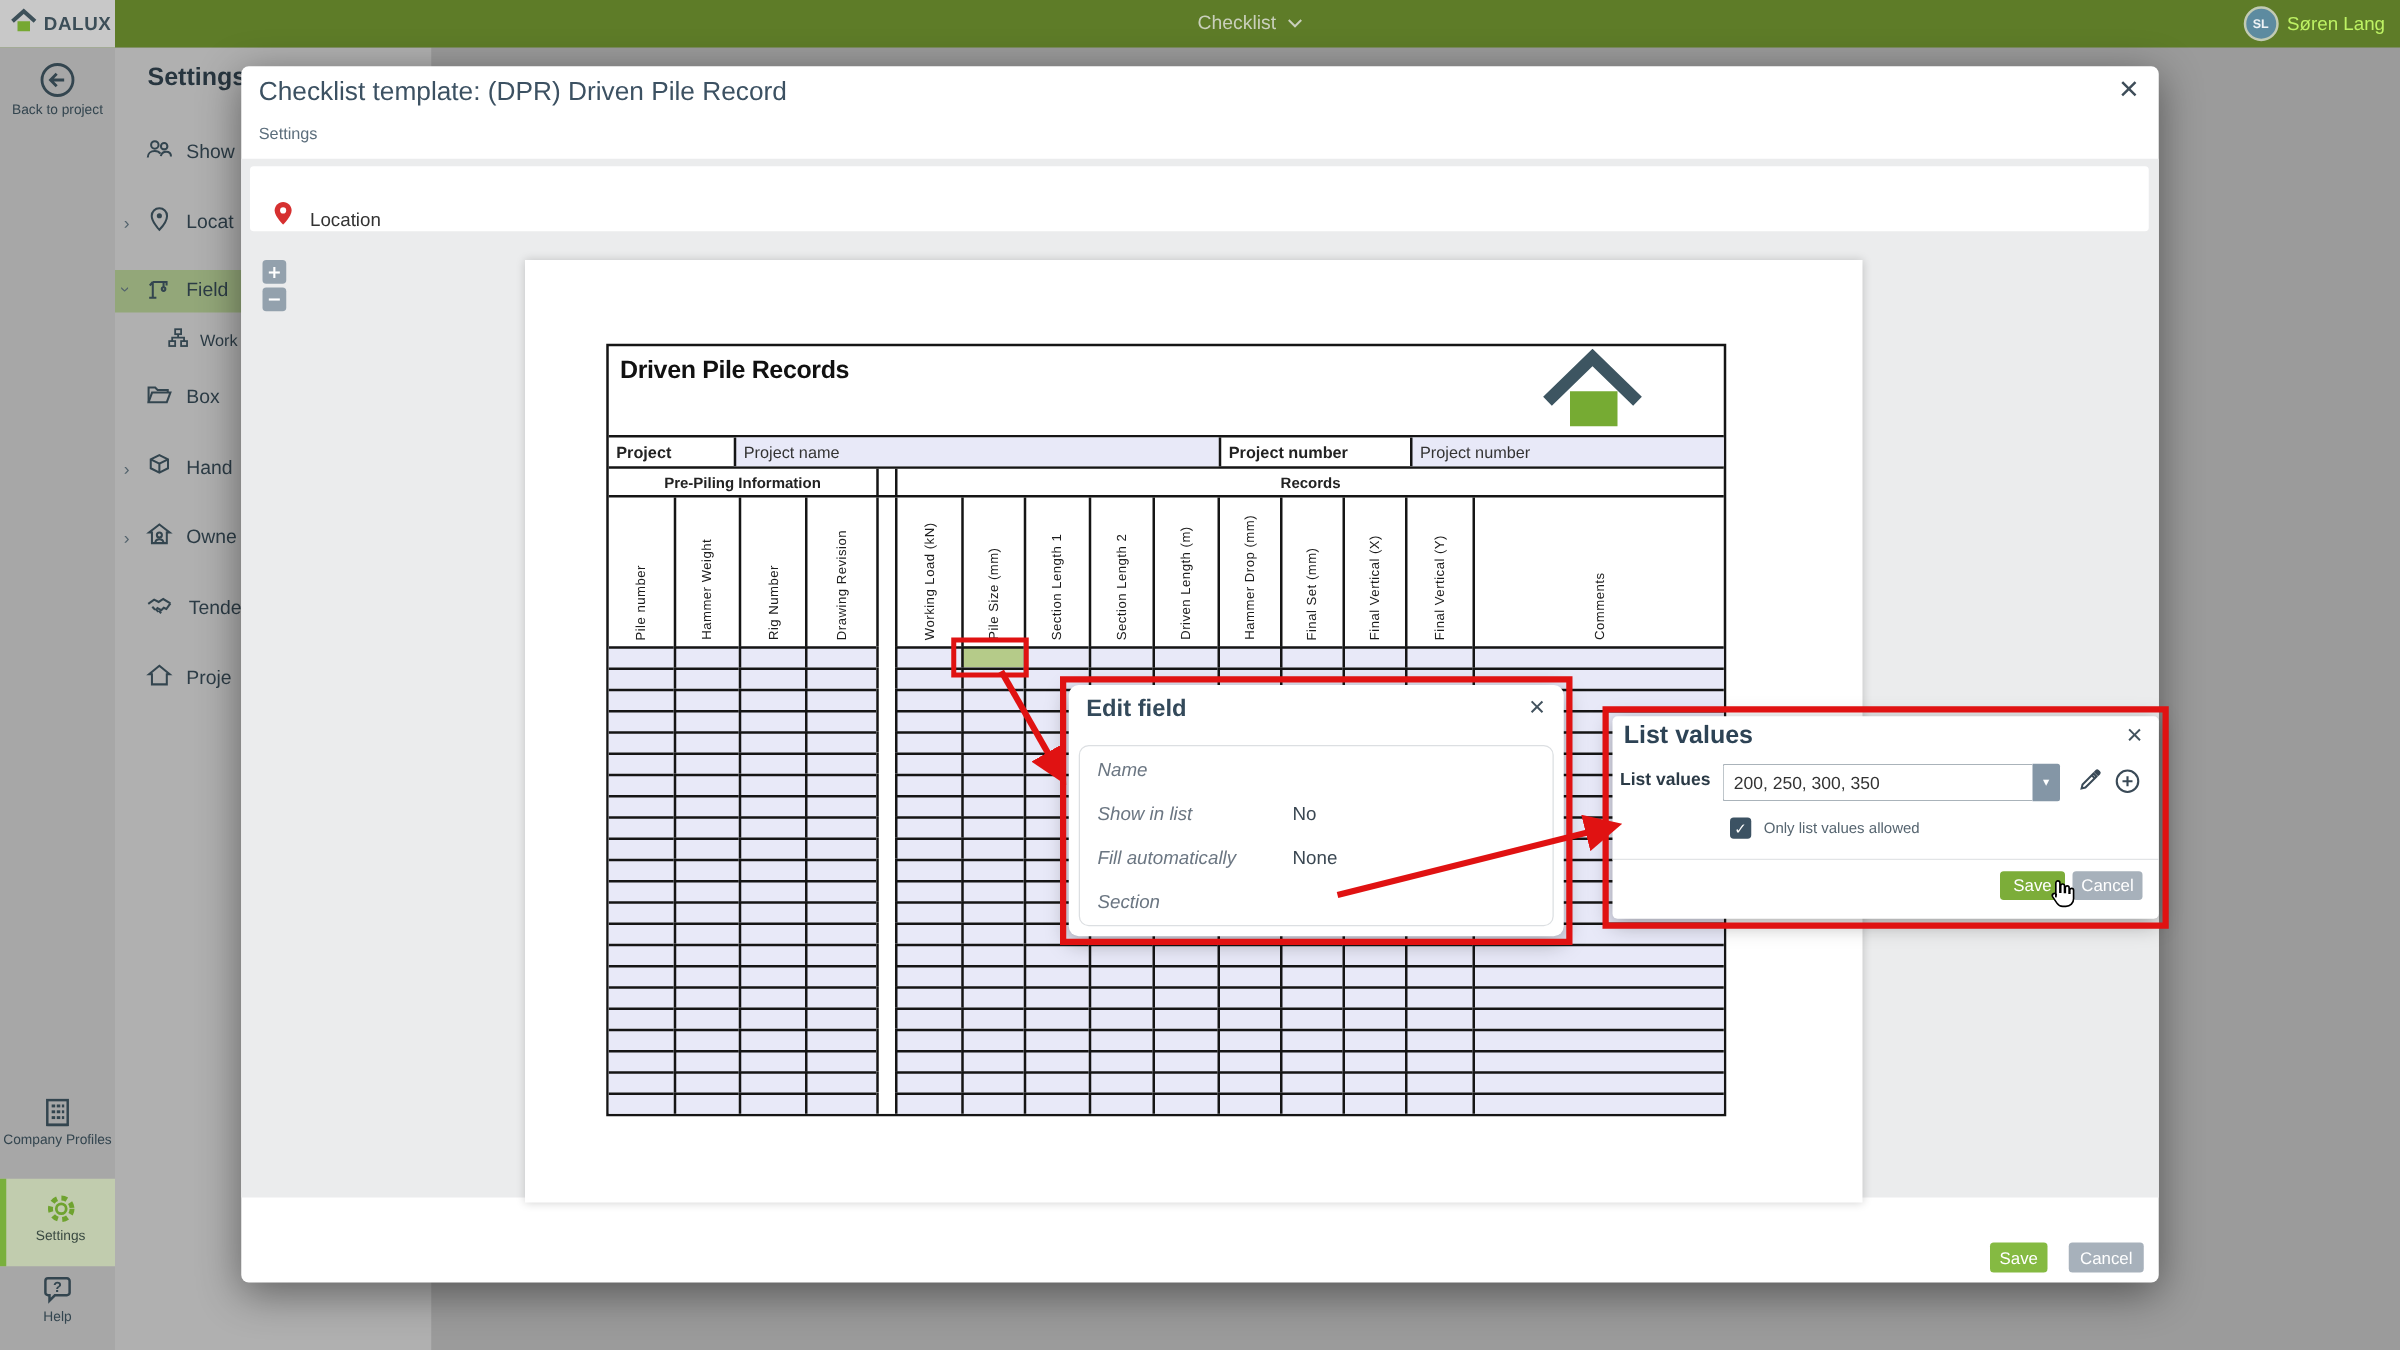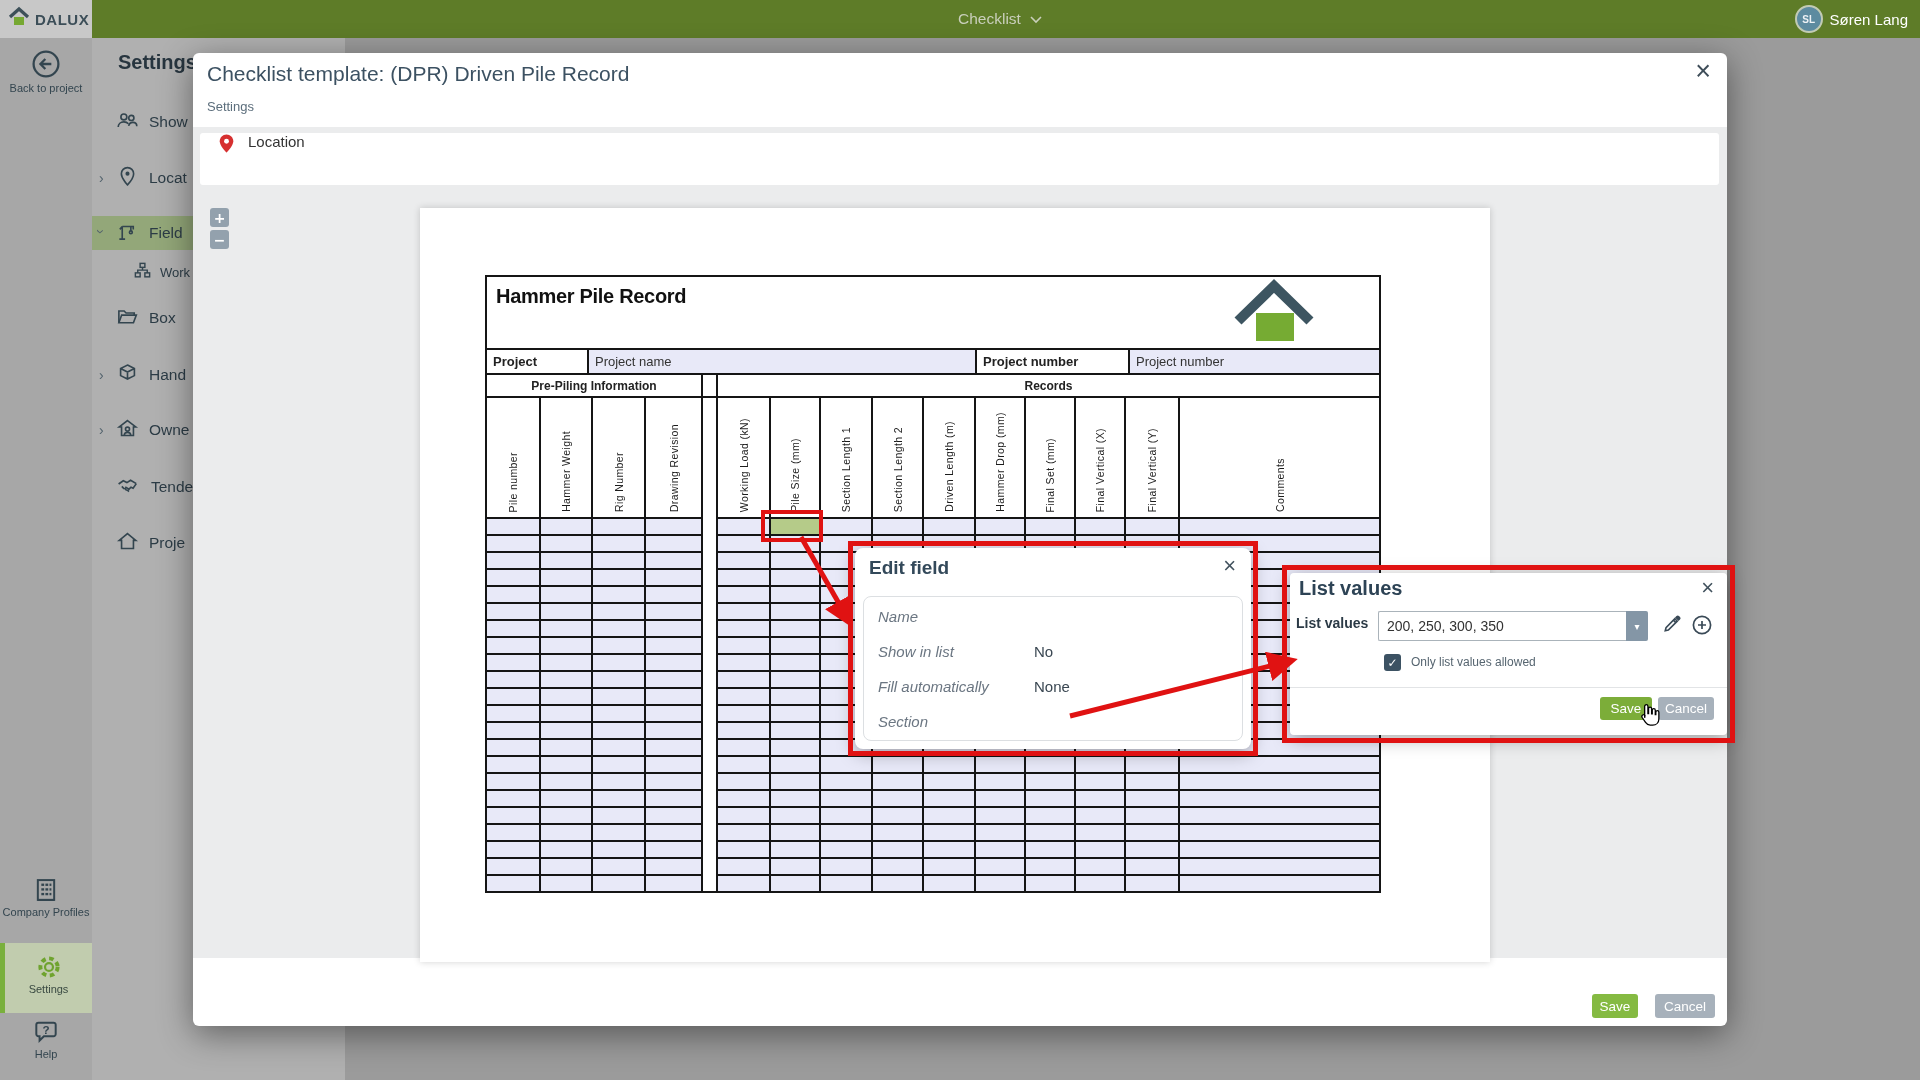--- a/index.html
+++ b/index.html
@@ -8,21 +8,21 @@
     background:#9b9b9b;font-family:"Liberation Sans",sans-serif;
     -webkit-font-smoothing:antialiased;
   }
   
   .topbar{position:absolute;left:0;top:0;width:1920px;height:38px;background:#5e7c28;z-index:5;}
   .logo-block{position:absolute;left:0;top:0;width:92px;height:38px;background:#c8c8c8;display:flex;align-items:center;padding-left:7px;gap:4px;box-sizing:border-box;}
   .logo-text{font-size:15px;font-weight:bold;color:#3c4e58;letter-spacing:.5px;}
   .top-menu{position:absolute;left:860px;top:0;width:280px;height:38px;display:flex;align-items:center;justify-content:center;gap:9px;color:#c9cfbb;font-size:15.5px;cursor:pointer;}
   .top-user{position:absolute;right:12px;top:0;height:38px;display:flex;align-items:center;gap:7px;cursor:pointer;}
   .avatar{width:24px;height:24px;border-radius:50%;background:#5d8ba0;border:2px solid #c2cbb4;color:#eef2f5;font-size:10px;font-weight:bold;display:flex;align-items:center;justify-content:center;}
-  .user-name{color:#ffffff;font-size:15px;}
+  .user-name{color:#bef264;font-size:15px;}
   
   .rail{position:absolute;left:0;top:38px;width:92px;height:1042px;background:#a7a7a7;z-index:4;}
   .rail-item{position:absolute;left:0;width:92px;text-align:center;color:#33454f;cursor:pointer;}
   .rail-label{font-size:11px;line-height:13px;color:#33454f;margin-top:2px;}
   .rail-back{top:10px;}
   .rail-company{top:838px;}
   .rail-settings{top:905px;height:70px;background:#c1ccae;border-left:5px solid #79b03c;box-sizing:border-box;padding-top:10px;}
   .rail-settings .rail-label{color:#3a4a42;}
   .rail-help{top:980px;}
   .rail-item svg{display:block;margin:0 auto;}
@@ -34,21 +34,21 @@
   .nav-item.sub{height:28px;padding-left:41px;gap:8px;font-size:13px;}
   .nav-chev{position:absolute;left:7px;top:50%;transform:translateY(-50%);font-size:14px;color:#53636d;line-height:1;}
   .nav-chev.open{transform:translateY(-60%) rotate(90deg);}
   .nav-item svg{flex:0 0 auto;color:#33454f;}
   
   .modal{position:absolute;left:193px;top:53px;width:1534px;height:973px;background:#fff;border-radius:6px;box-shadow:0 8px 34px rgba(0,0,0,.45);z-index:10;}
   .modal-title{position:absolute;left:14px;top:9px;font-size:21px;color:#3c5162;}
   .modal-close{position:absolute;right:16px;top:2px;font-size:27px;color:#3e4d59;cursor:pointer;line-height:1.2;}
   .modal-sub{position:absolute;left:14px;top:46px;font-size:13px;color:#5c6e7c;}
   .modal-body{position:absolute;left:0;top:74px;width:1534px;height:831px;background:#ebeced;}
-  .loc-bar{position:absolute;left:7px;top:6px;width:1519px;height:52px;background:#fff;border-radius:3px;display:flex;align-items:flex-start;padding-left:18px;gap:13px;font-size:15px;color:#333;box-sizing:border-box;cursor:pointer;}
+  .loc-bar{position:absolute;left:7px;top:6px;width:1519px;height:52px;background:#fff;border-radius:3px;display:flex;align-items:flex-end;padding-left:18px;gap:13px;font-size:15px;color:#333;box-sizing:border-box;cursor:pointer;}
   .zoom-ctrl{position:absolute;left:17px;top:81px;display:flex;flex-direction:column;gap:3px;}
   .zoom-btn{width:19px;height:19px;border-radius:3px;background:#93a1ad;color:#fff;font-size:14px;font-weight:bold;display:flex;align-items:center;justify-content:center;cursor:pointer;font-family:"DejaVu Sans",sans-serif;line-height:1;}
   .canvas{position:absolute;left:227px;top:81px;width:1070px;height:754px;background:#fff;box-shadow:0 0 7px rgba(0,0,0,.18);}
   .btn{border-radius:3px;color:#fff;font-size:13.5px;display:flex;align-items:center;justify-content:center;cursor:pointer;}
   .btn-save{background:#85ba42;}
   .btn-cancel{background:#a7b1bb;}
   .modal-save{position:absolute;left:1399px;top:941px;width:46px;height:24px;}
   .modal-cancel{position:absolute;left:1462px;top:941px;width:60px;height:24px;}
   
   .form{position:absolute;left:65px;top:67px;width:896px;border:2px solid #151515;background:#fff;box-sizing:border-box;}
@@ -265,21 +265,21 @@
       <span>Location</span>
     </div>
     <div class="zoom-ctrl">
       <div class="zoom-btn">+</div>
       <div class="zoom-btn">−</div>
     </div>
     <div class="canvas">
 
       <div class="form">
         <div class="t-title">
-          <span class="ft">Hammer Pile Record</span>
+          <span class="ft">Driven Pile Records</span>
           <span class="t-logo">
             <svg width="82" height="64" viewBox="0 0 82 64">
                 <path d="M5 42 L41 7 L77 42" stroke="#3d5561" stroke-width="10" fill="none"></path>
                 <rect x="23" y="34" width="38" height="28" fill="#76ab33"></rect>
               </svg>
           </span>
         </div>
         <div class="frow t-project">
           <div class="fcell lbl" style="width:100px">Project</div>
           <div class="fcell lav" style="width:388px">Project name</div>

